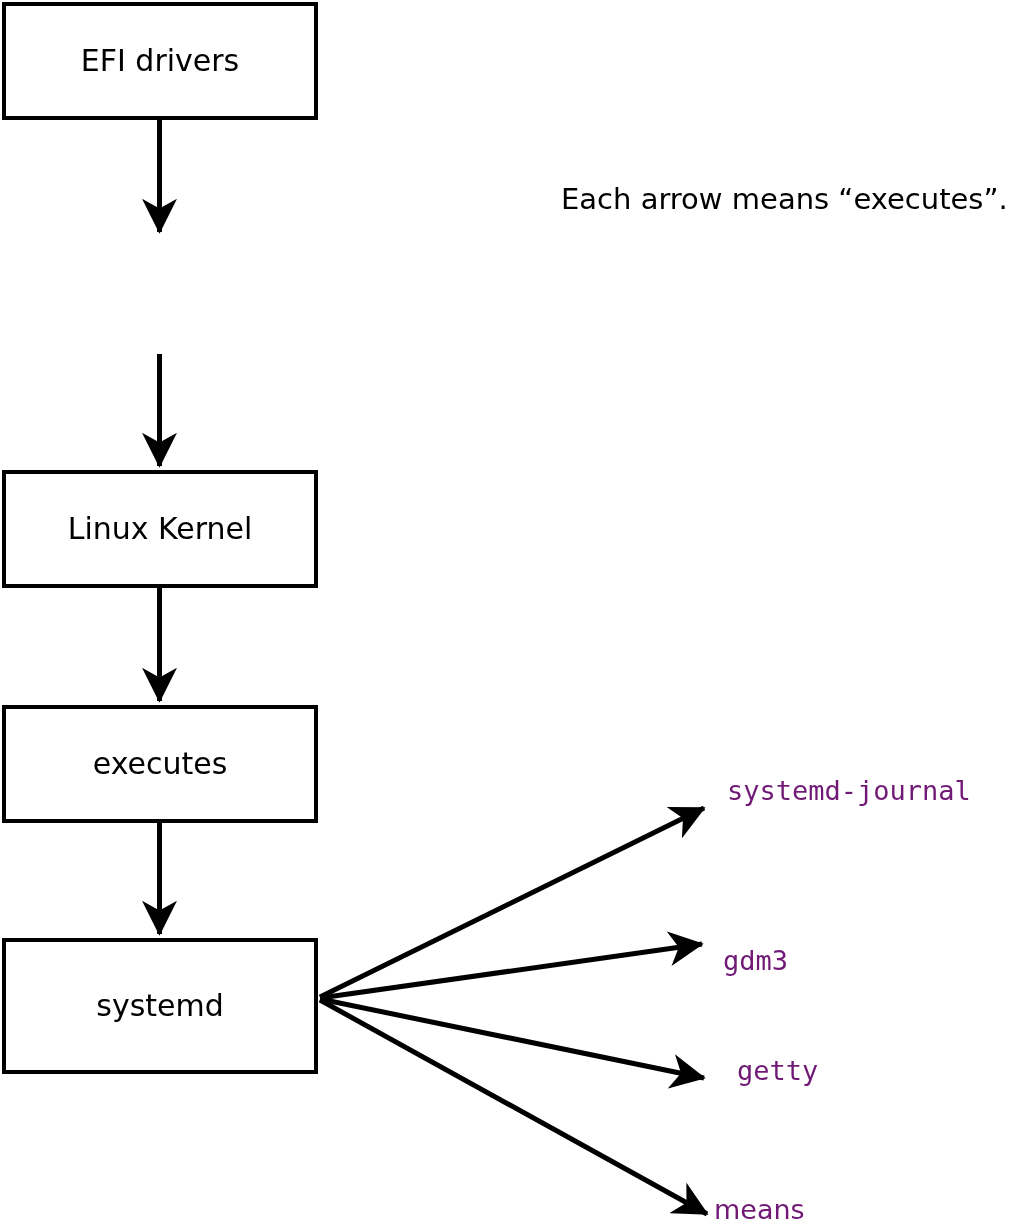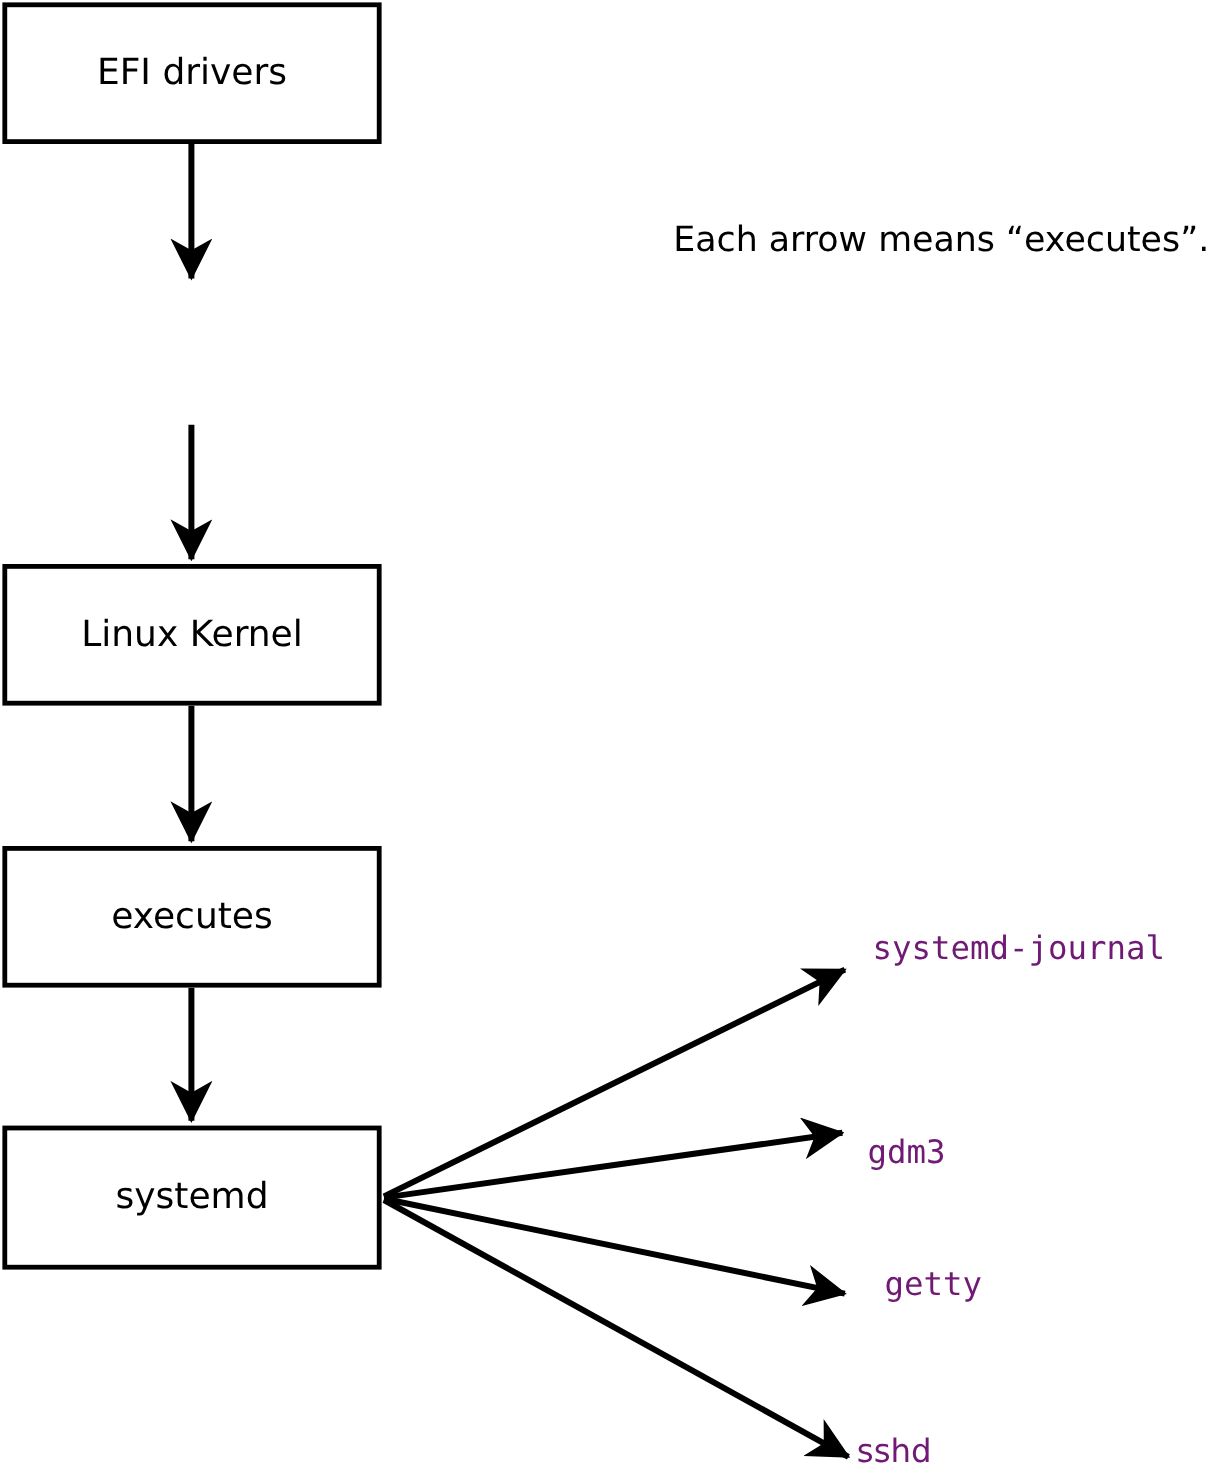--- a/index.html
+++ b/index.html
@@ -31,21 +31,21 @@
     align-items: center;
     justify-content: center;
     font-size: 30px;
     line-height: 1;
     color: #000000;
   }
   .box-efi        { top: 2px; }
   .box-bootloader { top: 236px; }
   .box-kernel     { top: 470px; }
   .box-initramfs  { top: 705px; }
-  .box-systemd    { top: 938px; height: 120px; }
+  .box-systemd    { top: 938px; height: 136px; }
   .note {
     position: absolute;
     left: 561px; top: 163px;
     font-size: 29px;
     line-height: 34px;
     white-space: nowrap;
     color: #000000;
     margin-top: 19px;
   }
   .proc-label {
@@ -102,15 +102,15 @@
   </div>
 
   <div class="note">Each arrow means “executes”.</div>
 
   <div class="proc-label proc-journal">systemd-journal</div>
 
   <div class="proc-label proc-gdm3">gdm3</div>
 
   <div class="proc-label proc-getty">getty</div>
 
-  <div class="proc-label proc-sshd">sshd</div>
+  <div class="proc-label proc-sshd">means</div>
 
 </div>
 
 </body></html>

